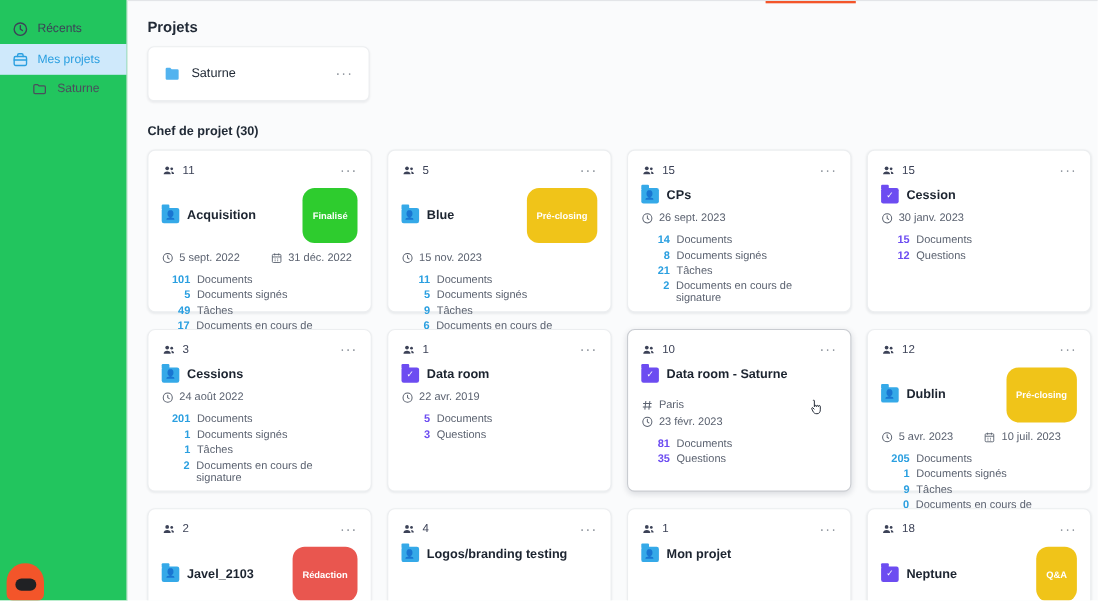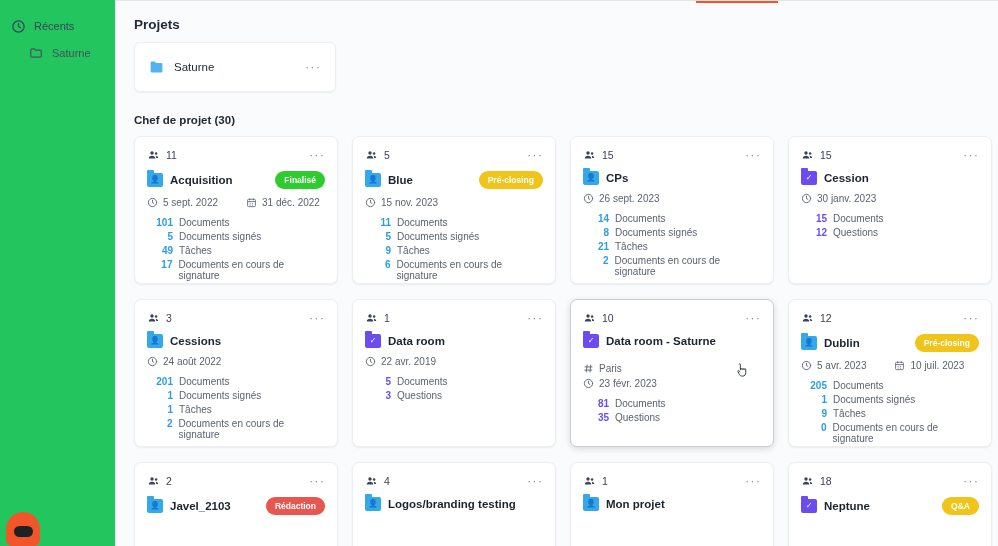--- a/index.html
+++ b/index.html
@@ -99,21 +99,21 @@
     cursor: pointer;
     position: relative;
   }
   .pcard.hover { border: 1px solid #c9ccd1; box-shadow: 0 2px 6px rgba(16,24,40,.14); }
   .pcard-top { display: flex; align-items: center; justify-content: space-between; height: 16px; }
   .members { display: flex; align-items: center; gap: 6px; font-size: 10.5px; color: #3c4257; }
   .title-row { display: flex; align-items: center; margin-top: 8px; gap: 7px; }
   .ptitle { font-size: 11.5px; font-weight: bold; color: #1c2430; flex: 1; white-space: nowrap; overflow: hidden; }
   .badge {
     font-size: 8.5px; color: #fff; font-weight: bold;
-    border-radius: 11px; padding: 4px 9px; white-space: nowrap;
+    border-radius: 11px; padding: 20px 9px; white-space: nowrap;
   }
   .meta { display: flex; align-items: center; gap: 5px; font-size: 10px; color: #5b6270; margin-top: 7px; }
   .meta-row { display: flex; align-items: center; gap: 28px; }
   .meta-row .meta { margin-top: 0; }
   .meta-wrap { margin-top: 8px; display: flex; flex-direction: column; gap: 4px; justify-content: flex-end; }
   .stats { margin-top: 9px; display: flex; flex-direction: column; gap: 3px; }
   .stat { display: flex; font-size: 10px; color: #5b6270; align-items: baseline; }
   .stat .num { width: 26px; text-align: right; font-weight: bold; margin-right: 6px; font-size: 10px; }
   .ico { display: inline-flex; align-items: center; justify-content: center; flex: 0 0 auto; }
   .ico svg { display: block; }
@@ -131,20 +131,30 @@
     <div id="side-items">
         <div class="side-item">
           <span class="side-ico">
             <svg width="15" height="15" viewBox="0 0 24 24" fill="none" stroke="#3c4257" stroke-width="2" stroke-linecap="round" stroke-linejoin="round">
               <circle cx="12" cy="12" r="9"></circle>
               <polyline points="12,7 12,12 15,14"></polyline>
             </svg>
           </span>
           <span>Récents</span>
         </div>
+        <div class="side-item active">
+          <span class="side-ico">
+            <svg width="15" height="15" viewBox="0 0 24 24" fill="none" stroke="#2a9fe0" stroke-width="2" stroke-linecap="round" stroke-linejoin="round">
+              <rect x="3" y="7" width="18" height="13" rx="2"></rect>
+              <path d="M8 7V5a2 2 0 0 1 2-2h4a2 2 0 0 1 2 2v2"></path>
+              <path d="M3 12h18"></path>
+            </svg>
+          </span>
+          <span>Mes projets</span>
+        </div>
       </div>
     <div id="side-subs">
         <div class="side-sub">
           <span class="side-ico">
             <svg width="14" height="14" viewBox="0 0 24 24" fill="none" stroke="#4a4f5c" stroke-width="2" stroke-linecap="round" stroke-linejoin="round">
               <path d="M3 7a2 2 0 0 1 2-2h4l2 2h8a2 2 0 0 1 2 2v8a2 2 0 0 1-2 2H5a2 2 0 0 1-2-2z"></path>
             </svg>
           </span>
           <span>Saturne</span>
         </div>

